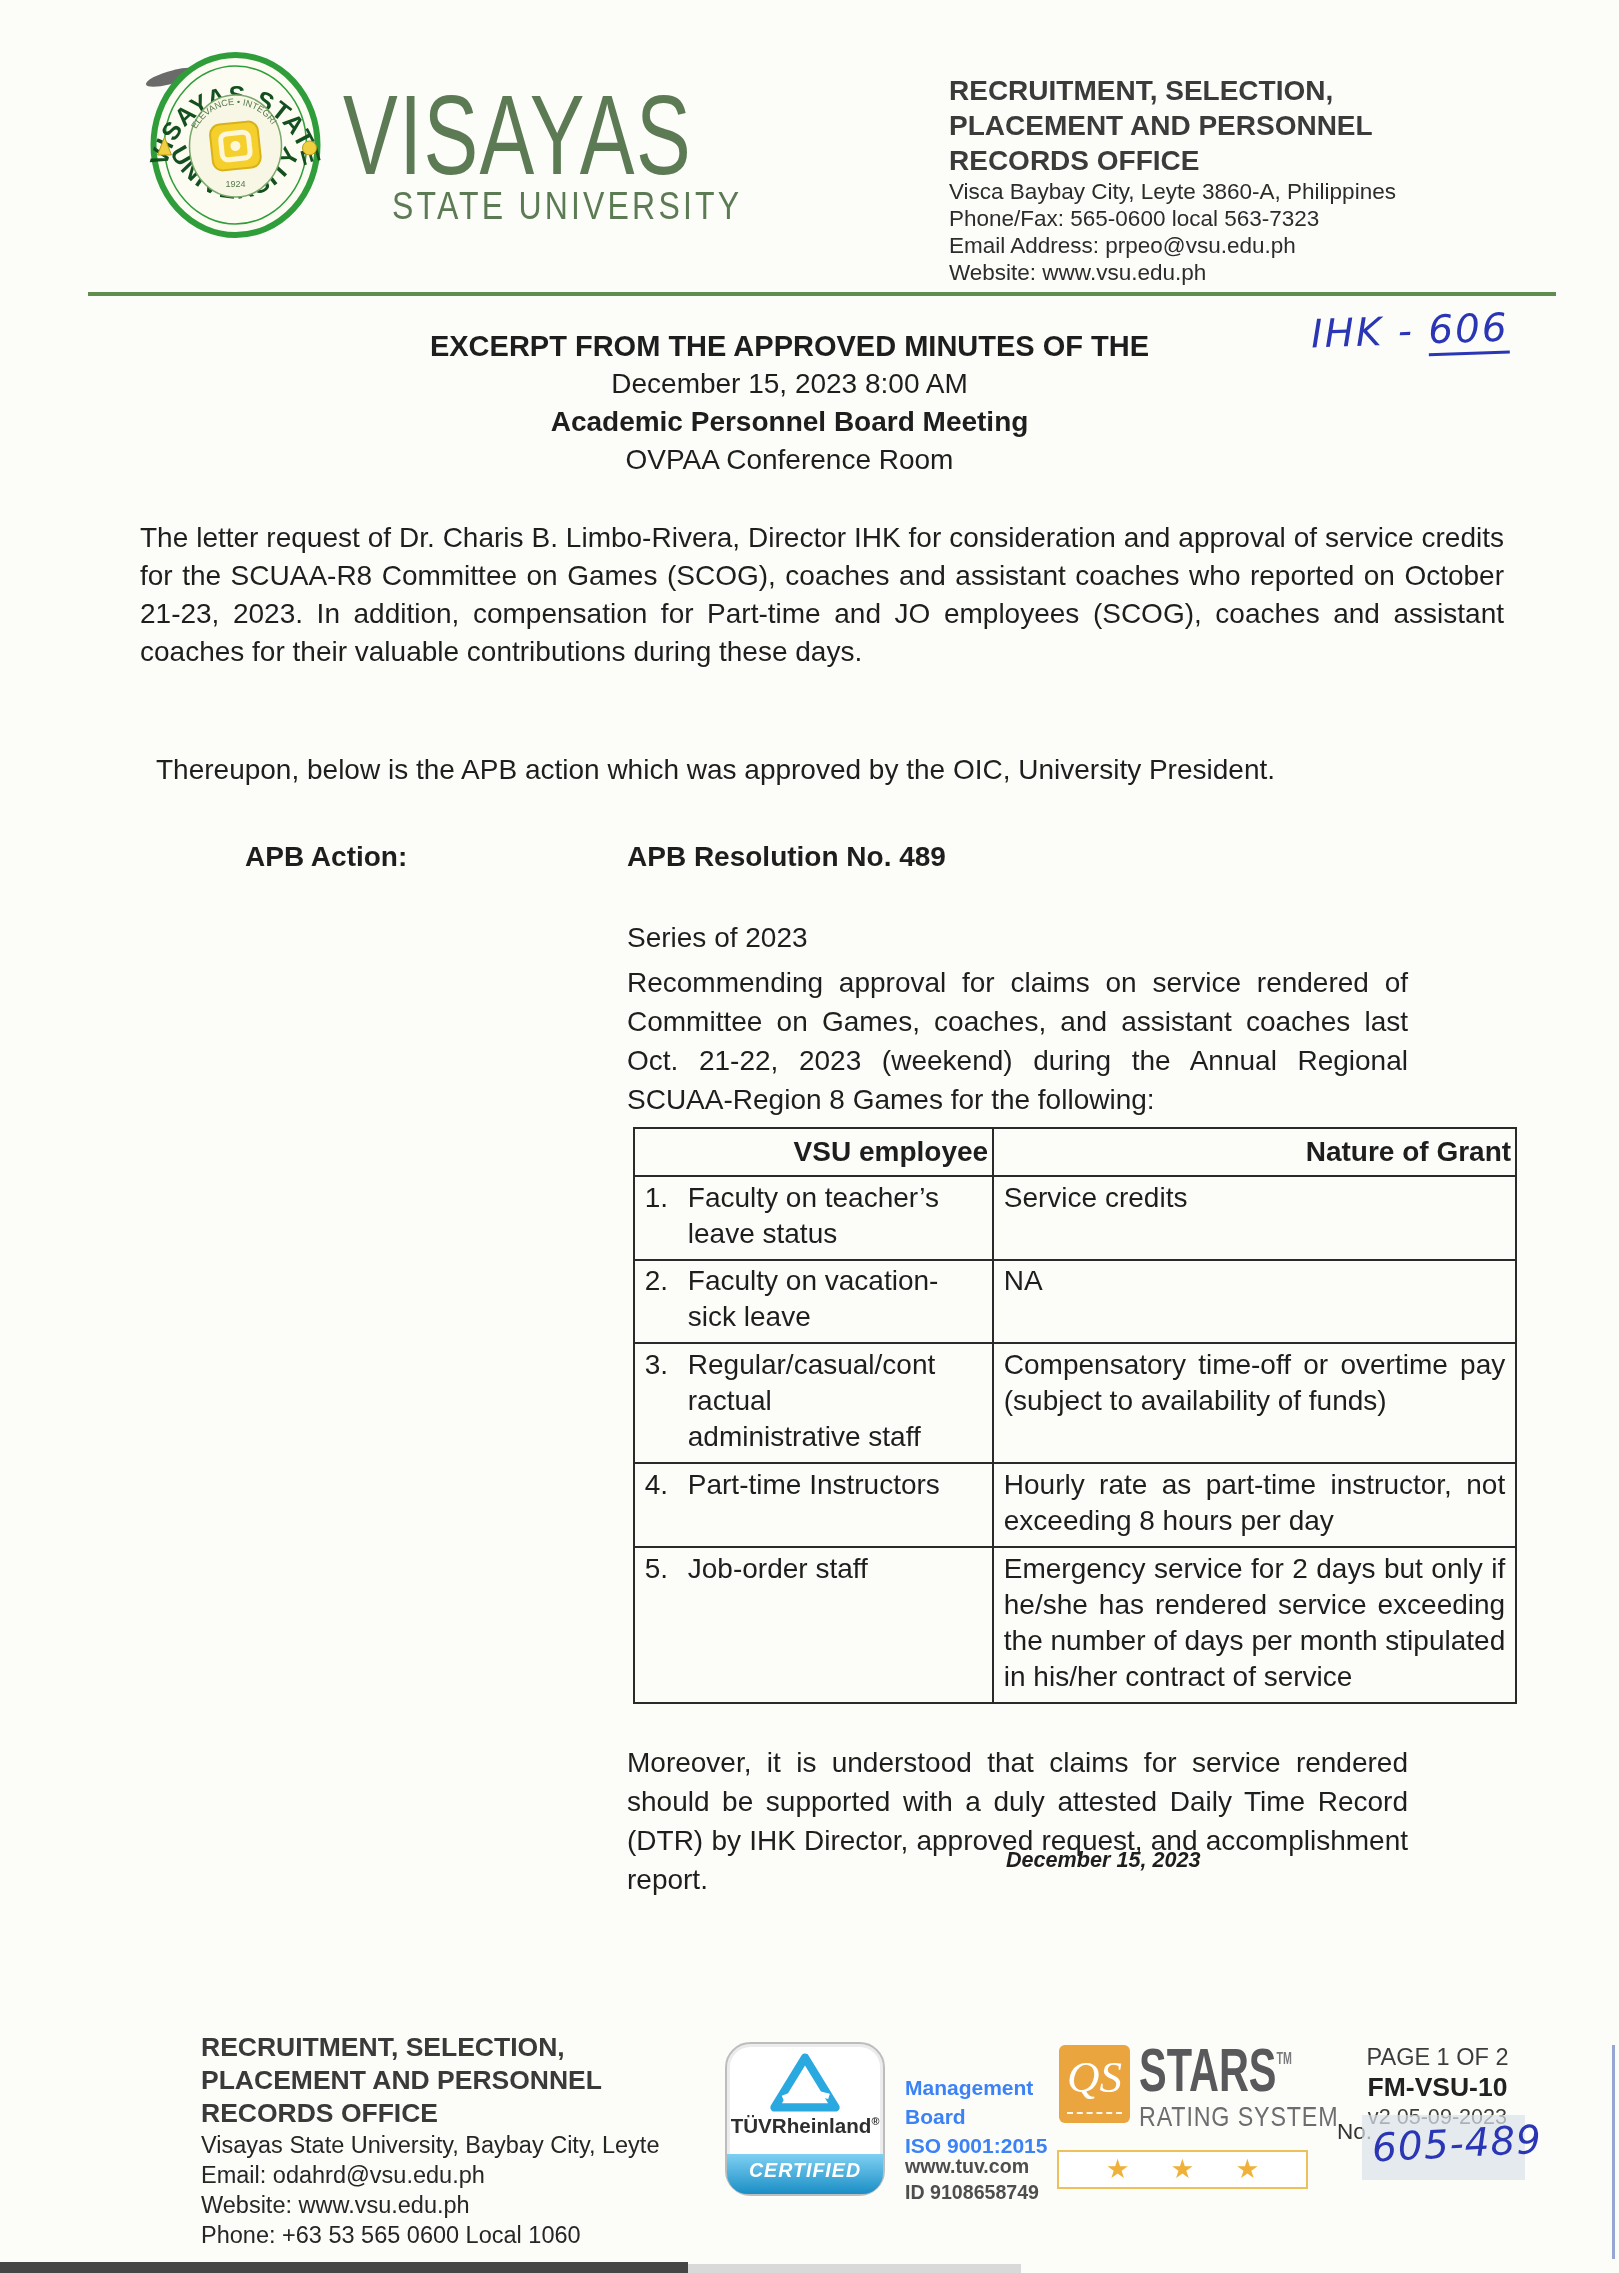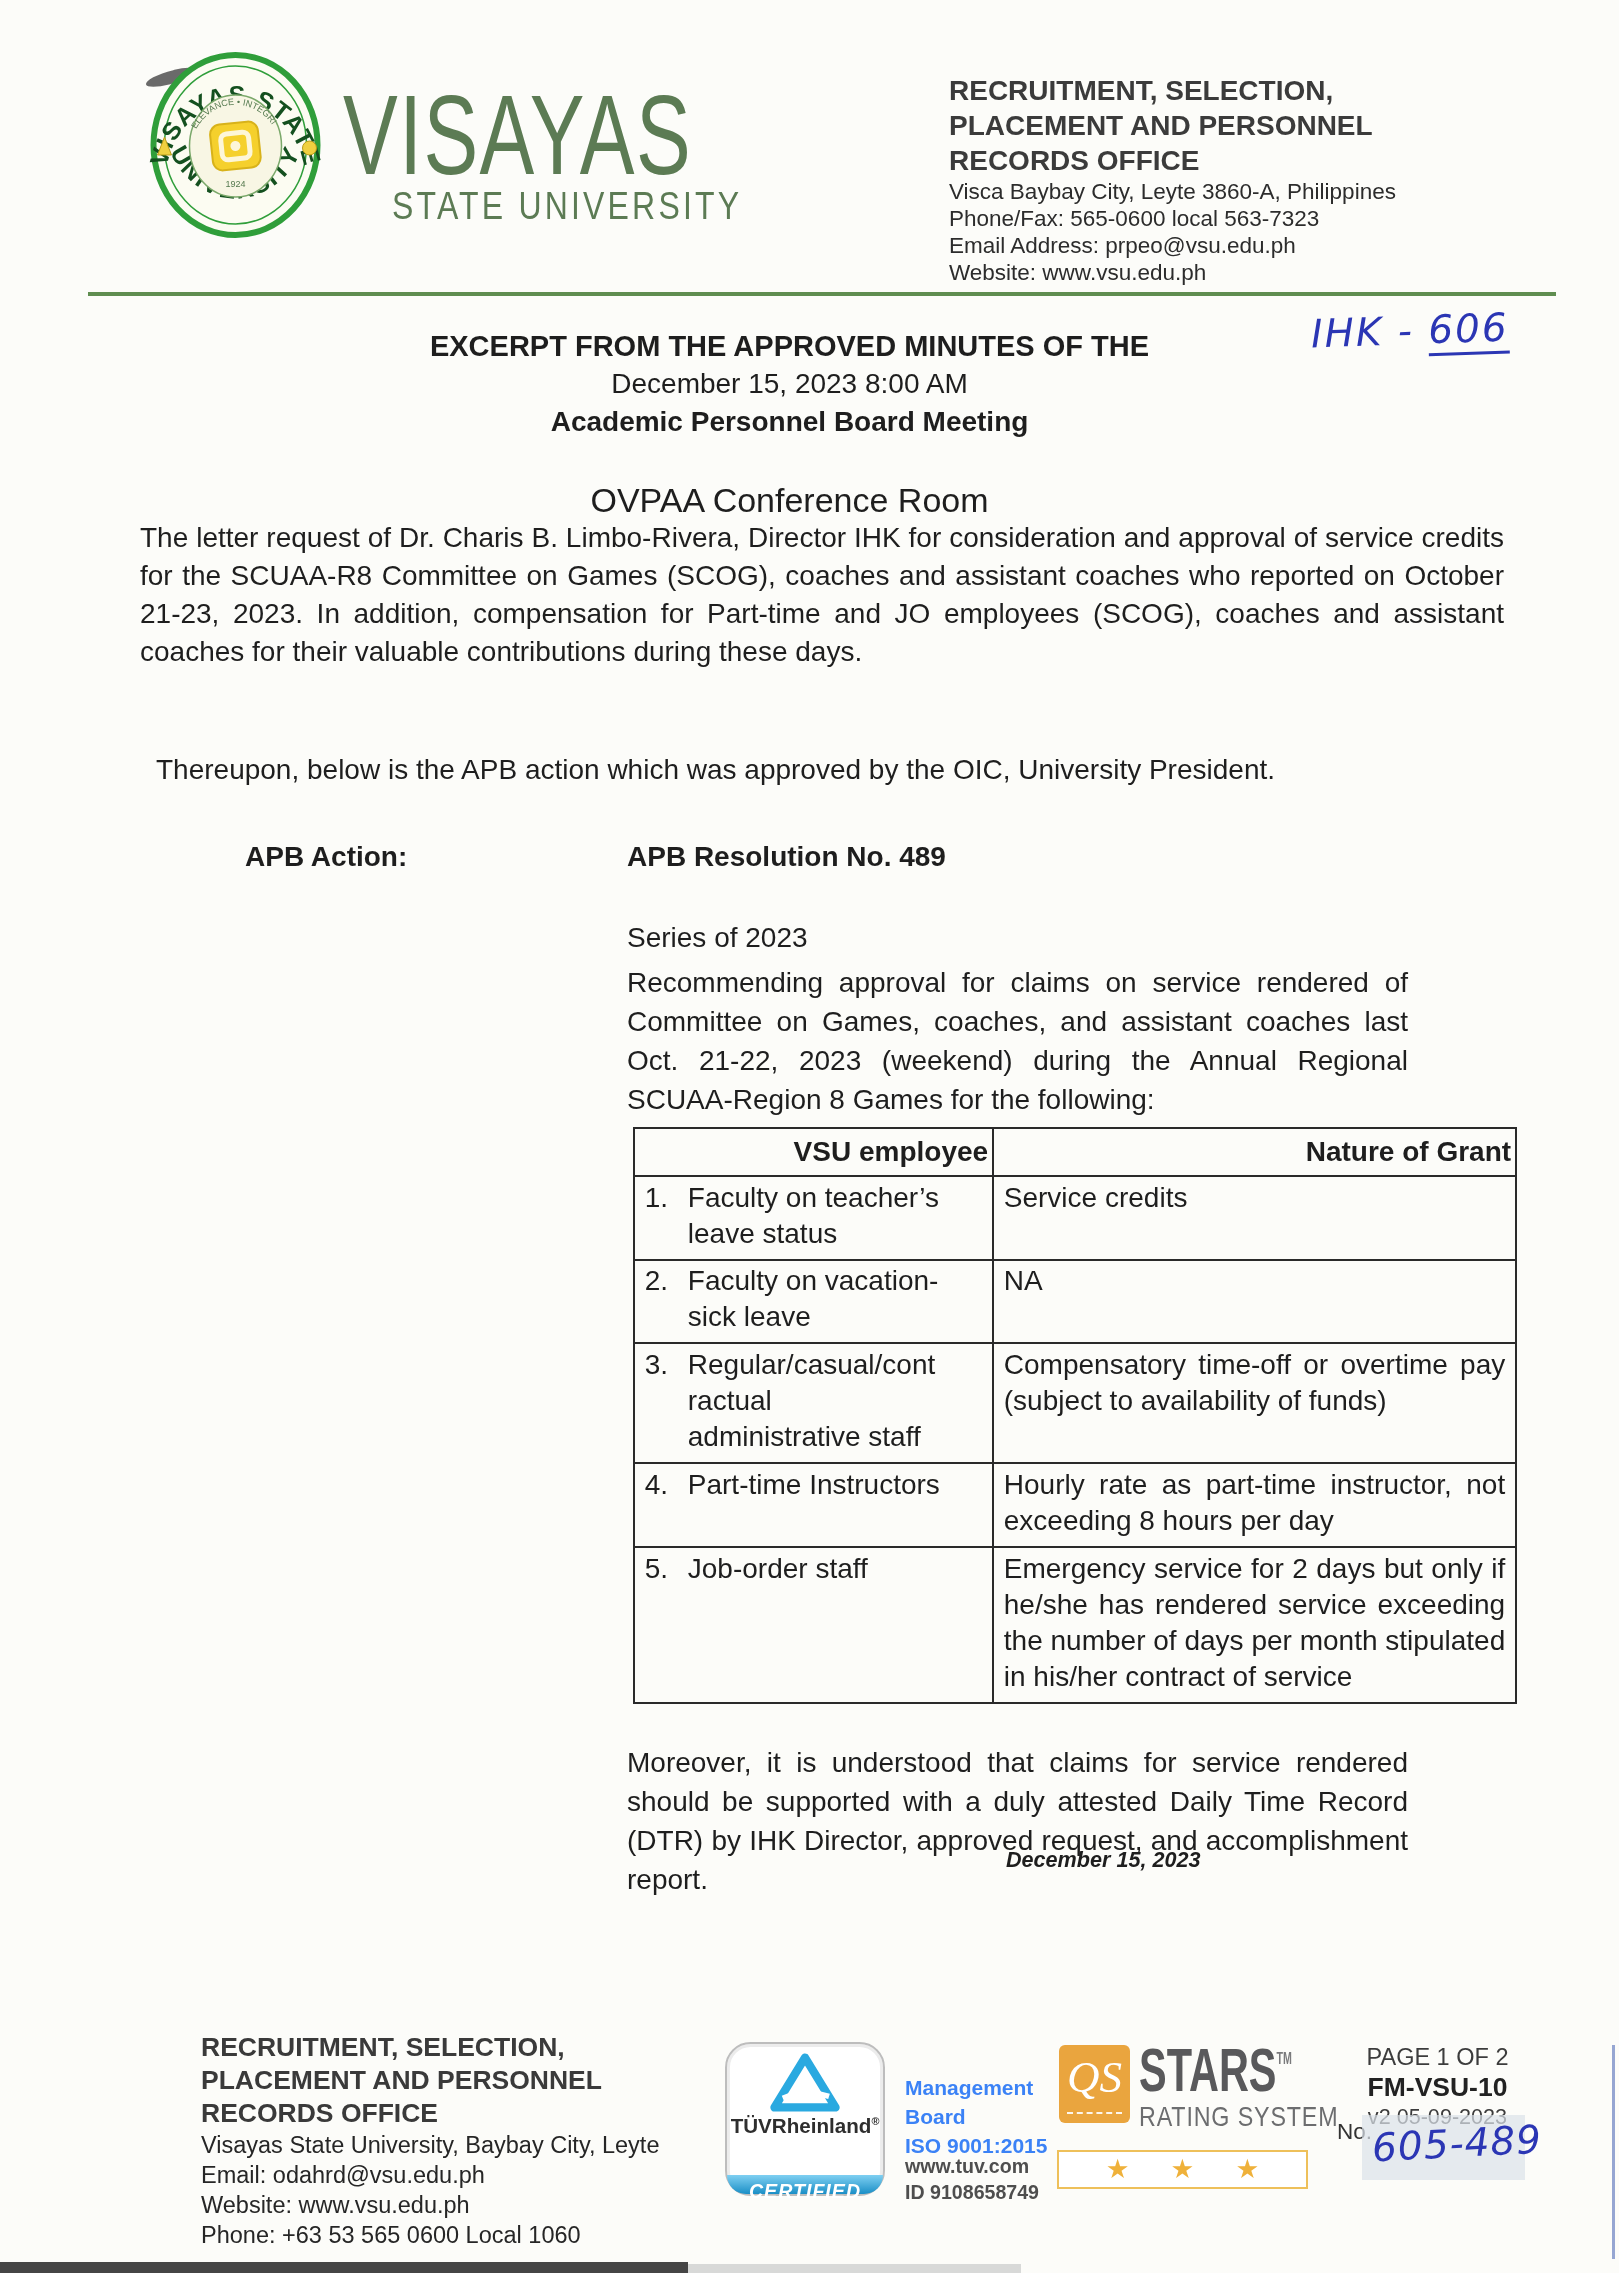--- a/index.html
+++ b/index.html
@@ -21,21 +21,21 @@
 
   .handwritten-ref{left:1311px;top:308px;font-family:"DejaVu Sans",sans-serif;font-style:italic;
                    font-size:39px;color:#2b36b4;transform:rotate(-2deg);letter-spacing:2px;white-space:nowrap;}
   .handwritten-ref .uline{border-bottom:3.9px solid #2b36b4;padding-bottom:1px;}
 
   
   .title-block{left:378px;top:327px;width:823px;text-align:center;}
   .t1{font-weight:bold;font-size:29px;line-height:38px;}
   .t2{font-size:28px;line-height:38px;}
   .t3{font-weight:bold;font-size:28px;line-height:38px;}
-  .t4{font-size:34px;line-height:38px;margin-top:40px;}
+  .t4{font-size:28px;line-height:38px;}
 
   
   .p1{left:140px;top:519px;width:1364px;font-size:28px;line-height:38px;text-align:justify;margin:0;}
   .p2{left:140px;top:735px;width:1364px;font-size:28px;line-height:38px;margin:16px;}
   .apb-label{left:245px;top:841px;font-weight:bold;font-size:28px;}
   .res-title{left:627px;top:841px;font-weight:bold;font-size:28px;}
   .res-series{left:627px;top:878px;font-size:28px;margin-top:44px;}
   .recommendation{left:627px;top:963px;width:781px;font-size:28px;line-height:39px;text-align:justify;margin:0;}
 
   
@@ -55,21 +55,21 @@
   .f-office{left:201px;top:2031px;width:490px;}
   .f-bold{font-weight:bold;font-size:26.5px;line-height:33px;color:#3a3a3a;}
   .f-line{font-size:23.5px;line-height:30px;color:#262626;}
   .f-line:first-of-type{margin-top:3.9px;}
 
   .tuv-badge{left:725px;top:2042px;width:160px;height:154px;border:2.9px solid #bdbdbd;border-radius:25.5px;
              background:#fff;box-sizing:border-box;box-shadow:inset 0 0 0 2.9px #ececec;}
   .tuv-triangle{display:block;margin:7.8px auto 0;}
   .tuv-brand{text-align:center;font-size:20.6px;font-weight:bold;color:#2e2e2e;margin-top:1px;white-space:nowrap;}
   .tuv-brand sup{font-size:10.8px;}
-  .tuv-band{position:absolute;bottom:0;left:0;right:0;height:19px;border-radius:0 0 20.6px 20.6px;
+  .tuv-band{position:absolute;bottom:0;left:0;right:0;height:40px;border-radius:0 0 20.6px 20.6px;
             background:linear-gradient(180deg,#7fd0f2,#1a8ec6);color:#fff;font-weight:bold;font-style:italic;
             text-align:center;line-height:33px;font-size:19.6px;letter-spacing:1px;margin-top:12px;}
   .tuv-mgmt{left:905px;top:2049px;font-size:21px;font-weight:bold;color:#3b82f6;line-height:29px;margin-top:24px;}
   .tuv-url{left:905px;top:2154px;font-size:19.6px;font-weight:bold;color:#4e4e4e;line-height:25.5px;}
 
   .qs-logo{left:1059px;top:2045px;width:71px;height:78px;background:#eaa53e;border-radius:5.9px;}
   .qs-logo-text{font-family:"Liberation Serif",serif;font-style:italic;font-size:45px;color:#fff;
                 text-align:center;line-height:65px;}
   .qs-dash{position:absolute;left:7.8px;right:7.8px;bottom:8.8px;border-top:2.9px dashed #fff;opacity:.9;}
   .qs-stars-word{left:1139px;top:2035px;font-size:61px;font-weight:bold;color:#59595b;

